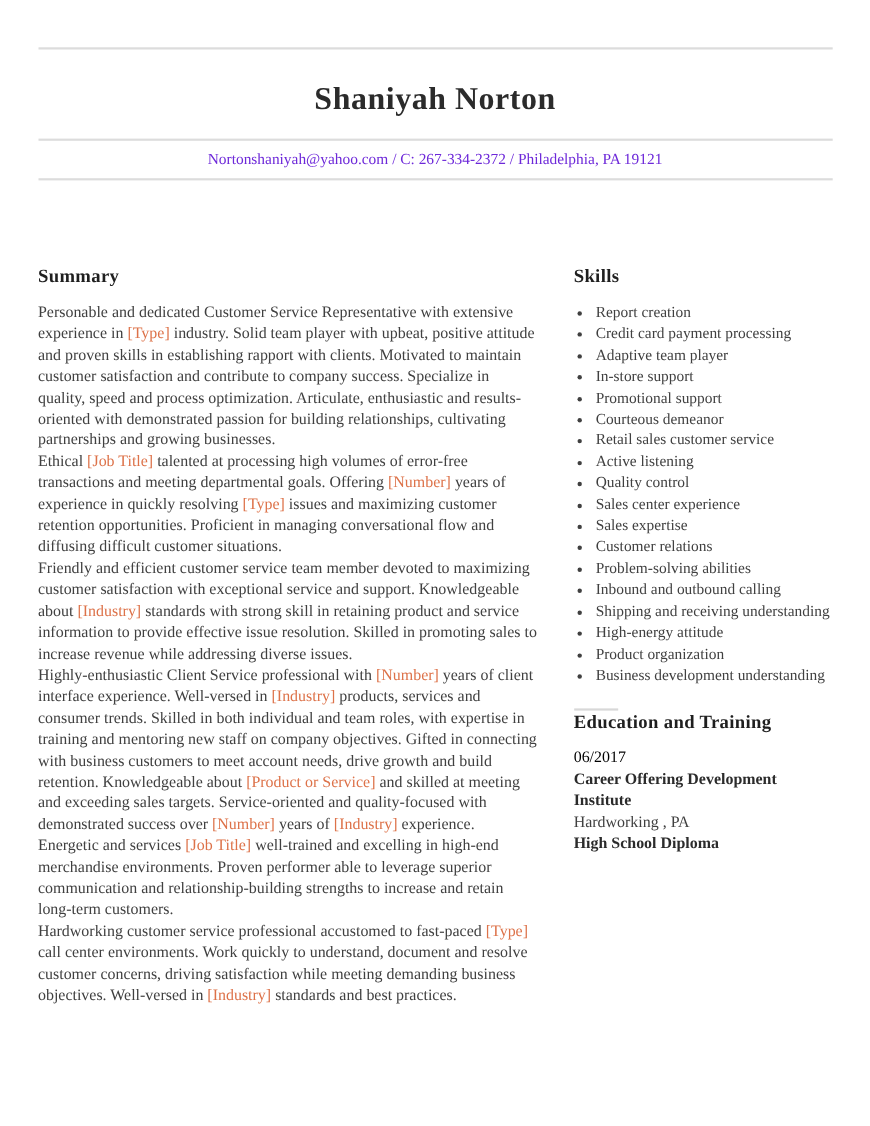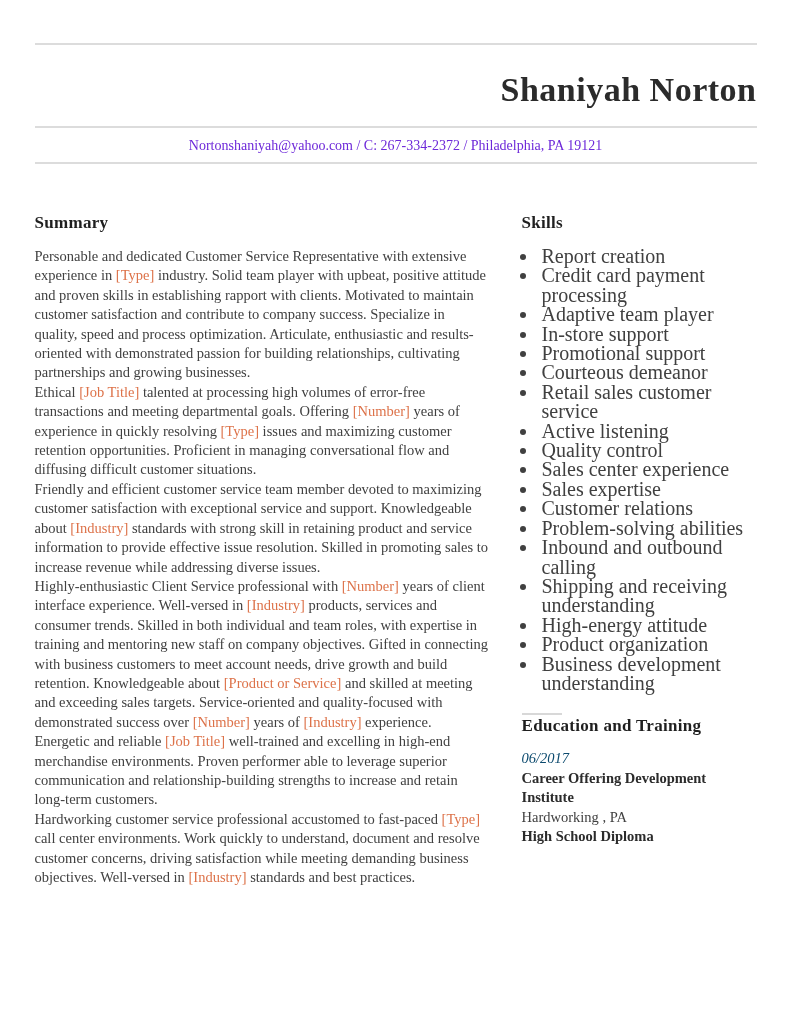--- a/index.html
+++ b/index.html
@@ -11,56 +11,56 @@
   }
   .page { width: 722px; margin: 0 auto; padding: 0; }
 
   .rule { height: 2px; background: #dcdcdc; }
   .rule-1 { margin-top: 43px; }
   .rule-2 { margin-top: 17px; }
   .rule-3 { margin-top: 6px; }
 
   h1.name {
     margin: 26px 0 0 0;
-    font-size: 34px; line-height: 38px;
-    font-weight: bold; text-align: right;
+    font-size: 29px; line-height: 38px;
+    font-weight: bold; text-align: center;
     color: #2b2b2b; letter-spacing: 0.5px;
   }
   .contact {
     margin-top: 8px;
     font-size: 14px; line-height: 20px;
     text-align: center; color: #6d28d9;
   }
 
-  .columns { display: flex; margin-top: 48px; }
+  .columns { display: flex; margin-top: 76px; }
   .col-left { width: 455px; }
   .col-gap { width: 32px; flex: none; }
   .col-right { width: 235px; }
 
   h2.section-heading {
     margin: 0; font-size: 17px; line-height: 22px;
     font-weight: bold; color: #1f1f1f; letter-spacing: 0.3px;
   }
 
   .summary-body { margin-top: 13px; font-size: 14.5px; line-height: 19.4px; }
   .summary-body p { margin: 0; }
   .hl { color: #DD7249; }
 
   ul.skills {
     margin: 13px 0 0 0; padding: 0 0 0 17px;
     list-style: disc outside;
-    font-size: 20px; line-height: 19.4px;
+    font-size: 14px; line-height: 19.4px;
   }
   ul.skills li { padding-left: 3px; }
 
   .short-rule { width: 40px; height: 2px; background: #d8d8d8; margin-top: 20px; }
 
   .edu-heading { margin-top: 20px; }
   .edu-block { margin-top: 12px; font-size: 14.5px; line-height: 19.4px; }
-  .edu-date { font-style: italic; color: #0c4a6e; }
+  .edu-date { color: #000000; }
   .edu-school { font-weight: bold; color: #2b2b2b; }
   .edu-location { color: #404040; }
   .edu-degree { font-weight: bold; color: #2b2b2b; }
 </style>
 </head>
 <body>
 
 <div class="page">
 
   <div class="rule rule-1"></div>
@@ -75,21 +75,21 @@
 
   <div class="columns">
 
     <div class="col-left">
       <h2 class="section-heading">Summary</h2>
       <div class="summary-body" id="summary-body">
           <p><span>Personable and dedicated Customer Service Representative with extensive experience in </span><span class="hl">[Type]</span><span> industry. Solid team player with upbeat, positive attitude and proven skills in establishing rapport with clients. Motivated to maintain customer satisfaction and contribute to company success. Specialize in quality, speed and process optimization. Articulate, enthusiastic and results-oriented with demonstrated passion for building relationships, cultivating partnerships and growing businesses.</span></p>
           <p><span>Ethical </span><span class="hl">[Job Title]</span><span> talented at processing high volumes of error-free transactions and meeting departmental goals. Offering </span><span class="hl">[Number]</span><span> years of experience in quickly resolving </span><span class="hl">[Type]</span><span> issues and maximizing customer retention opportunities. Proficient in managing conversational flow and diffusing difficult customer situations.</span></p>
           <p><span>Friendly and efficient customer service team member devoted to maximizing customer satisfaction with exceptional service and support. Knowledgeable about </span><span class="hl">[Industry]</span><span> standards with strong skill in retaining product and service information to provide effective issue resolution. Skilled in promoting sales to increase revenue while addressing diverse issues.</span></p>
           <p><span>Highly-enthusiastic Client Service professional with </span><span class="hl">[Number]</span><span> years of client interface experience. Well-versed in </span><span class="hl">[Industry]</span><span> products, services and consumer trends. Skilled in both individual and team roles, with expertise in training and mentoring new staff on company objectives. Gifted in connecting with business customers to meet account needs, drive growth and build retention. Knowledgeable about </span><span class="hl">[Product or Service]</span><span> and skilled at meeting and exceeding sales targets. Service-oriented and quality-focused with demonstrated success over </span><span class="hl">[Number]</span><span> years of </span><span class="hl">[Industry]</span><span> experience.</span></p>
-          <p><span>Energetic and reliable </span><span class="hl">[Job Title]</span><span> well-trained and excelling in high-end merchandise environments. Proven performer able to leverage superior communication and relationship-building strengths to increase and retain long-term customers.</span></p>
+          <p><span>Energetic and services </span><span class="hl">[Job Title]</span><span> well-trained and excelling in high-end merchandise environments. Proven performer able to leverage superior communication and relationship-building strengths to increase and retain long-term customers.</span></p>
           <p><span>Hardworking customer service professional accustomed to fast-paced </span><span class="hl">[Type]</span><span> call center environments. Work quickly to understand, document and resolve customer concerns, driving satisfaction while meeting demanding business objectives. Well-versed in </span><span class="hl">[Industry]</span><span> standards and best practices.</span></p>
         </div>
     </div>
 
     <div class="col-gap"></div>
 
     <div class="col-right">
       <div>
         <h2 class="section-heading">Skills</h2>
         <ul class="skills" id="skills-list">

